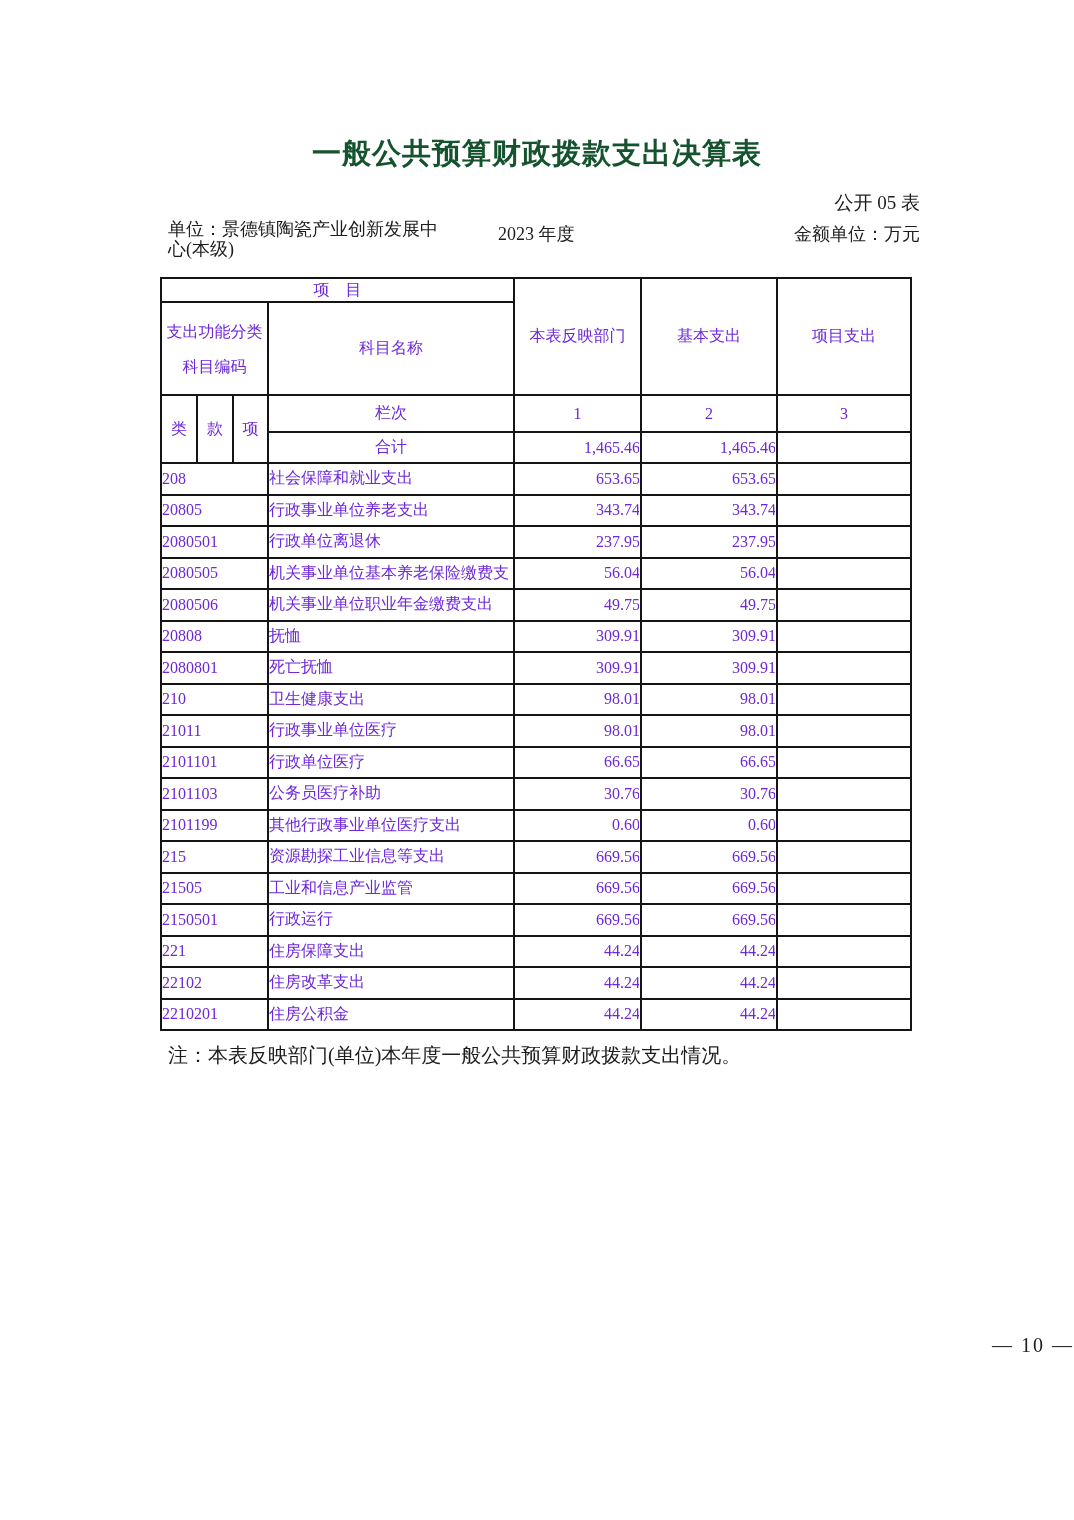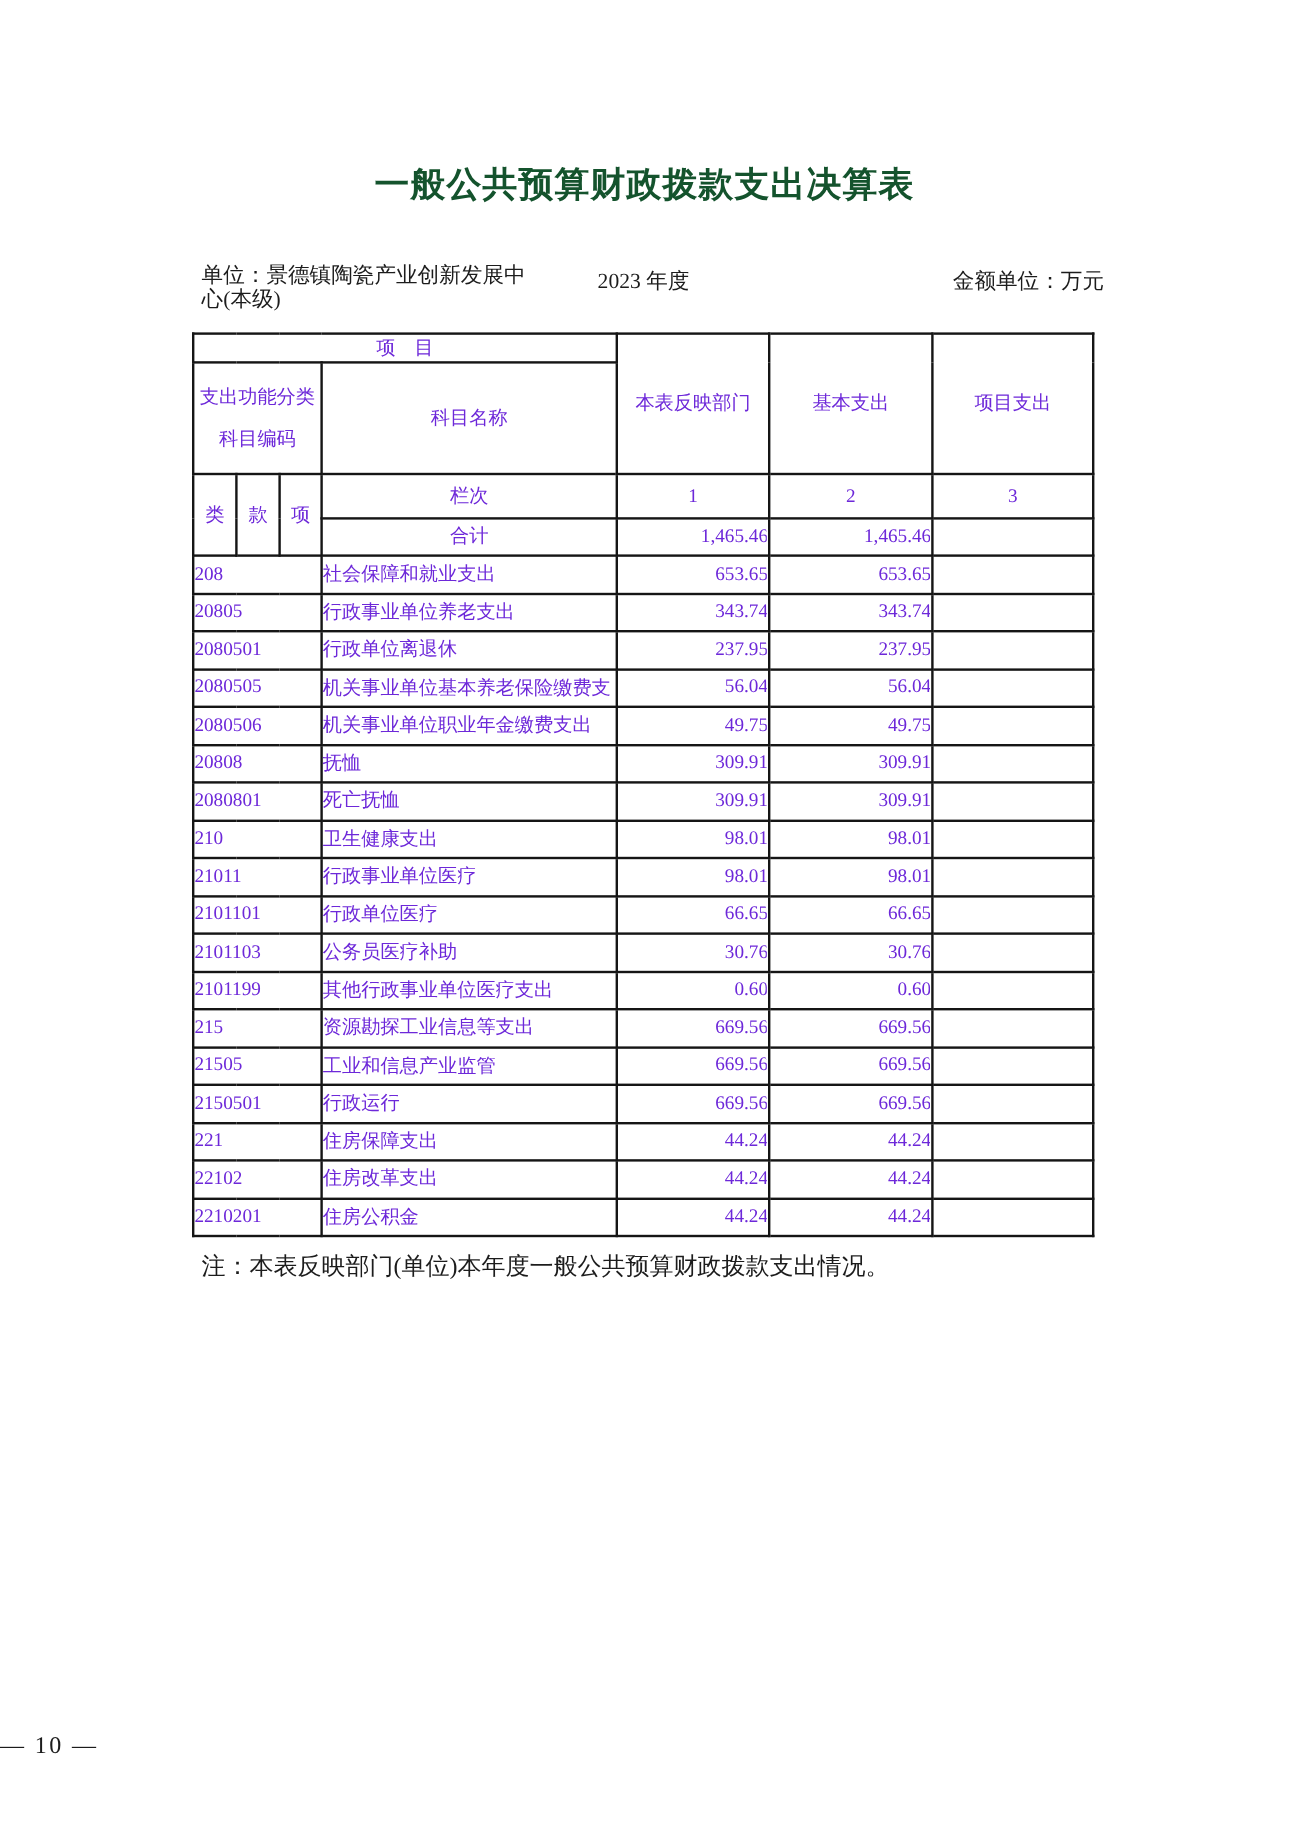--- a/index.html
+++ b/index.html
@@ -88,35 +88,36 @@
   td.name-cell  { text-align: left; padding-left: 9px; }
   td.num-cell   { text-align: right; padding-right: 20px; border-radius: 13px; }
   .note-line {
     position: absolute;
     top: 1042px;
     left: 168px;
     font-size: 20px;
   }
   .page-number {
     position: absolute;
-    top: 1444px;
+    top: 1334px;
     left: 0;
     width: 100%;
-    text-align: left;
+    text-align: right;
     font-size: 20px;
     letter-spacing: 2px;
   }
 </style>
 </head>
 <body>
 
 <div class="page">
 
   <div class="doc-title">一般公共预算财政拨款支出决算表</div>
 
+  <div class="table-code">公开 05 表</div>
 
   <div class="meta-row">
     <div class="unit-label">单位：景德镇陶瓷产业创新发展中心(本级)</div>
     <div class="year-label">2023 年度</div>
     <div class="amount-unit-label">金额单位：万元</div>
   </div>
 
   <table class="budget">
     <colgroup>
       <col style="width:36px">

